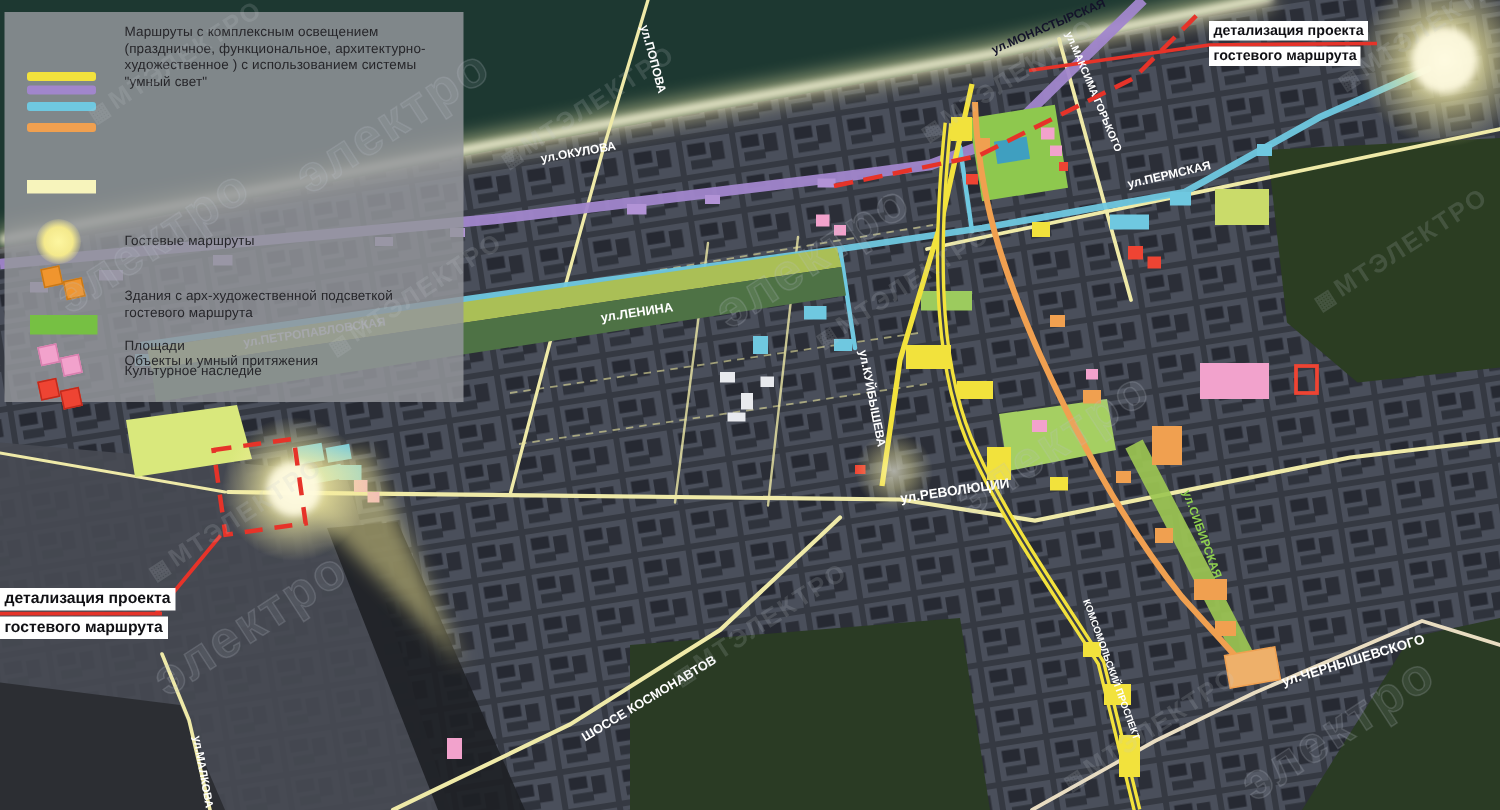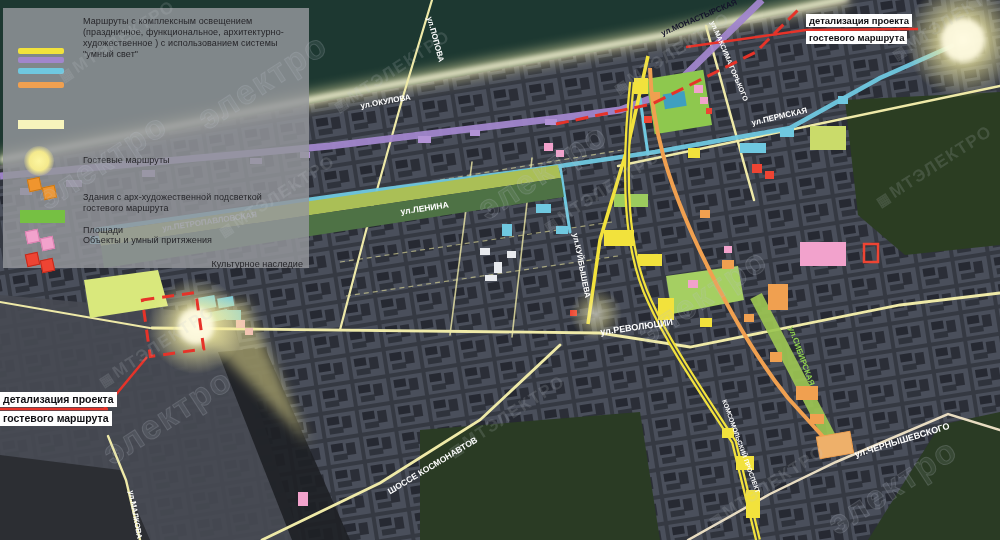--- a/index.html
+++ b/index.html
@@ -268,21 +268,21 @@
 
   <div class="sw-green"></div>
   <div class="lt" style="top:203px;margin-top:14px;">Площади</div>
 
   <div class="sq p" style="left:23px;top:222px;"></div>
   <div class="sq p" style="left:38px;top:229px;"></div>
   <div class="lt" style="top:227px;">Объекты и умный притяжения</div>
 
   <div class="sq r" style="left:23px;top:245px;"></div>
   <div class="sq r" style="left:38px;top:251px;"></div>
-  <div class="lt" style="top:251px;text-align:right;">Культурное наследие</div>
+  <div class="lt" style="top:234px;">Культурное наследие</div>
 </div>
 
 <div class="callout callout-tr">
   <span>детализация проекта</span>
   <span>гостевого маршрута</span>
 </div>
 <div class="callout callout-bl">
   <span>детализация проекта</span>
   <span>гостевого маршрута</span>
 </div>

